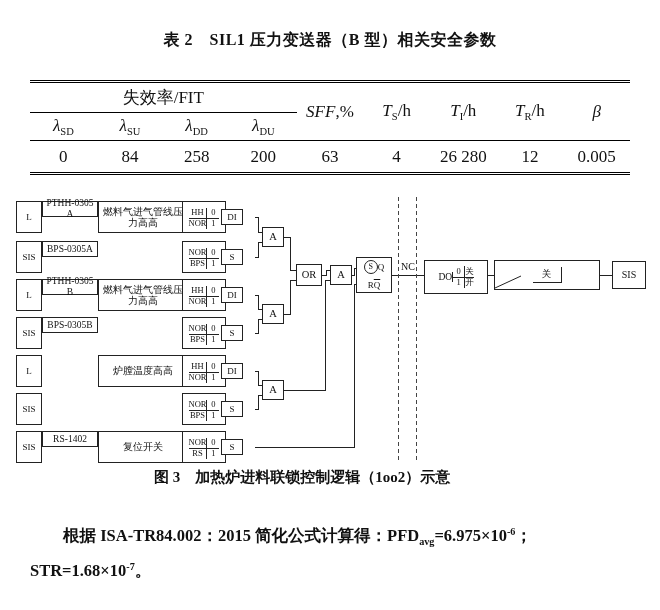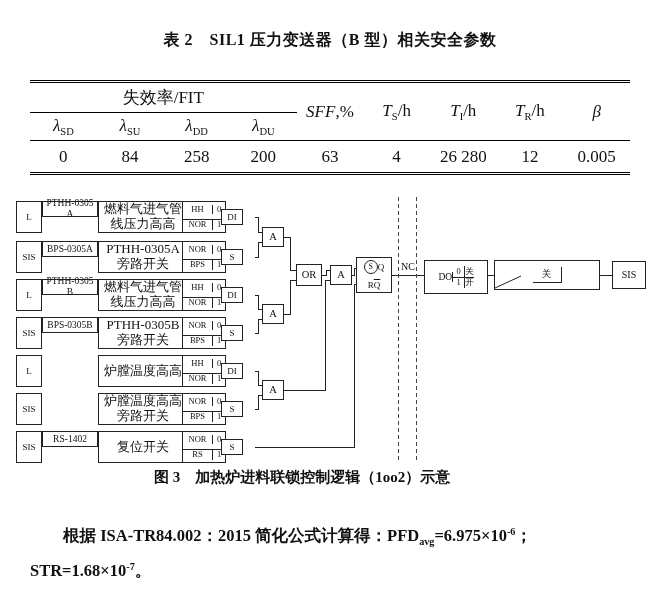--- a/index.html
+++ b/index.html
@@ -39,23 +39,23 @@
     font-size:9.5px;line-height:1.15;
   }
   .box{
     position:absolute;border:1px solid #222;box-sizing:border-box;
     display:flex;align-items:center;justify-content:center;
     text-align:center;background:#fff;
   }
   .irow{position:absolute;left:0;width:100%;height:32px;}
   .t-type{left:4px;top:0;width:26px;height:32px;font-size:9px;}
   .t-tag{left:30px;top:0;width:56px;height:16px;font-size:9.5px;word-break:break-all;padding:0 1px;}
-  .t-desc{left:86px;top:0;width:90px;height:32px;font-size:13px;padding:4px 2px;}
+  .t-desc{left:86px;top:0;width:90px;height:32px;font-size:10px;padding:4px 2px;}
   .t-state{left:170px;top:0;width:44px;height:32px;display:grid;
-    grid-template-columns:1fr 13px;grid-template-rows:1fr 1fr;padding:0;}
+    grid-template-columns:1fr 13px;grid-template-rows:1fr 1fr;padding:6px;}
   .scell{display:flex;align-items:center;justify-content:center;font-size:8.5px;}
   .sbit{border-left:1px solid #222;}
   .srow2{border-top:1px solid #222;}
   .tri{
     position:absolute;left:214px;top:11px;width:0;height:0;
     border-top:5px solid transparent;border-bottom:5px solid transparent;
     border-left:7px solid #222;
   }
   .t-io{left:209px;top:8px;width:22px;height:16px;font-size:9px;}
   .gate{font-size:10.5px;}
@@ -142,21 +142,20 @@
       <div class="scell srow2">NOR</div>
       <div class="scell sbit srow2">1</div>
     </div>
     <div class="tri"></div>
     <div class="box t-io">DI</div>
   </div>
 
   <div class="irow" style="top:48px">
     <div class="box t-type">SIS</div>
     <div class="box t-tag">BPS-0305A</div>
-    <div class="box t-desc">PTHH-0305A旁路开关</div>
     <div class="box t-state">
       <div class="scell">NOR</div>
       <div class="scell sbit">0</div>
       <div class="scell srow2">BPS</div>
       <div class="scell sbit srow2">1</div>
     </div>
     <div class="tri"></div>
     <div class="box t-io">S</div>
   </div>
 
@@ -170,21 +169,20 @@
       <div class="scell srow2">NOR</div>
       <div class="scell sbit srow2">1</div>
     </div>
     <div class="tri"></div>
     <div class="box t-io">DI</div>
   </div>
 
   <div class="irow" style="top:124px">
     <div class="box t-type">SIS</div>
     <div class="box t-tag">BPS-0305B</div>
-    <div class="box t-desc">PTHH-0305B旁路开关</div>
     <div class="box t-state">
       <div class="scell">NOR</div>
       <div class="scell sbit">0</div>
       <div class="scell srow2">BPS</div>
       <div class="scell sbit srow2">1</div>
     </div>
     <div class="tri"></div>
     <div class="box t-io">S</div>
   </div>
 
@@ -196,21 +194,20 @@
       <div class="scell sbit">0</div>
       <div class="scell srow2">NOR</div>
       <div class="scell sbit srow2">1</div>
     </div>
     <div class="tri"></div>
     <div class="box t-io">DI</div>
   </div>
 
   <div class="irow" style="top:200px">
     <div class="box t-type">SIS</div>
-    <div class="box t-desc">炉膛温度高高旁路开关</div>
     <div class="box t-state">
       <div class="scell">NOR</div>
       <div class="scell sbit">0</div>
       <div class="scell srow2">BPS</div>
       <div class="scell sbit srow2">1</div>
     </div>
     <div class="tri"></div>
     <div class="box t-io">S</div>
   </div>
 

